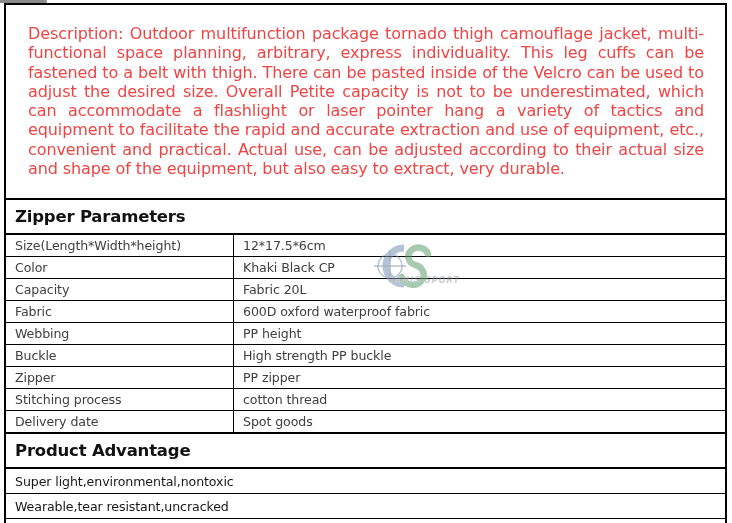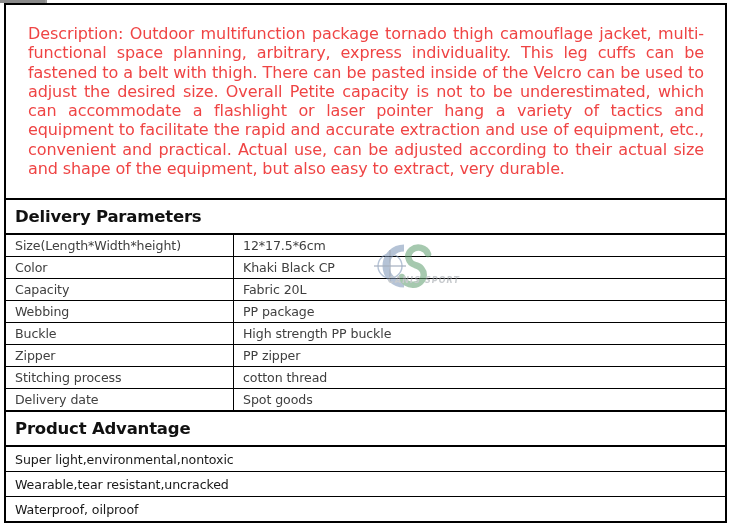--- a/index.html
+++ b/index.html
@@ -149,40 +149,44 @@
 <div class="top-artifact"></div>
 <div class="top-artifact-v"></div>
 
 <div class="sheet">
 
   <div class="desc-row">
     <p class="desc-text">Description: Outdoor multifunction package tornado thigh camouflage jacket, multi-functional space planning, arbitrary, express individuality. This leg cuffs can be fastened to a belt with thigh. There can be pasted inside of the Velcro can be used to adjust the desired size. Overall Petite capacity is not to be underestimated, which can accommodate a flashlight or laser pointer hang a variety of tactics and equipment to facilitate the rapid and accurate extraction and use of equipment, etc., convenient and practical. Actual use, can be adjusted according to their actual size and shape of the equipment, but also easy to extract, very durable.</p>
   </div>
 
   <div class="section-header">
-    <span class="section-header-title">Delivery Parameters</span>
+    <span class="section-header-title">Zipper Parameters</span>
   </div>
 
   <table class="param-table">
     <tbody>
       <tr>
         <td class="col-label">Size(Length*Width*height)</td>
         <td class="col-value">12*17.5*6cm</td>
       </tr>
       <tr>
         <td class="col-label">Color</td>
         <td class="col-value">Khaki Black CP</td>
       </tr>
       <tr>
         <td class="col-label">Capacity</td>
         <td class="col-value">Fabric 20L</td>
       </tr>
       <tr>
+        <td class="col-label">Fabric</td>
+        <td class="col-value">600D oxford waterproof fabric</td>
+      </tr>
+      <tr>
         <td class="col-label">Webbing</td>
-        <td class="col-value">PP package</td>
+        <td class="col-value">PP height</td>
       </tr>
       <tr>
         <td class="col-label">Buckle</td>
         <td class="col-value">High strength PP buckle</td>
       </tr>
       <tr>
         <td class="col-label">Zipper</td>
         <td class="col-value">PP zipper</td>
       </tr>
       <tr>

